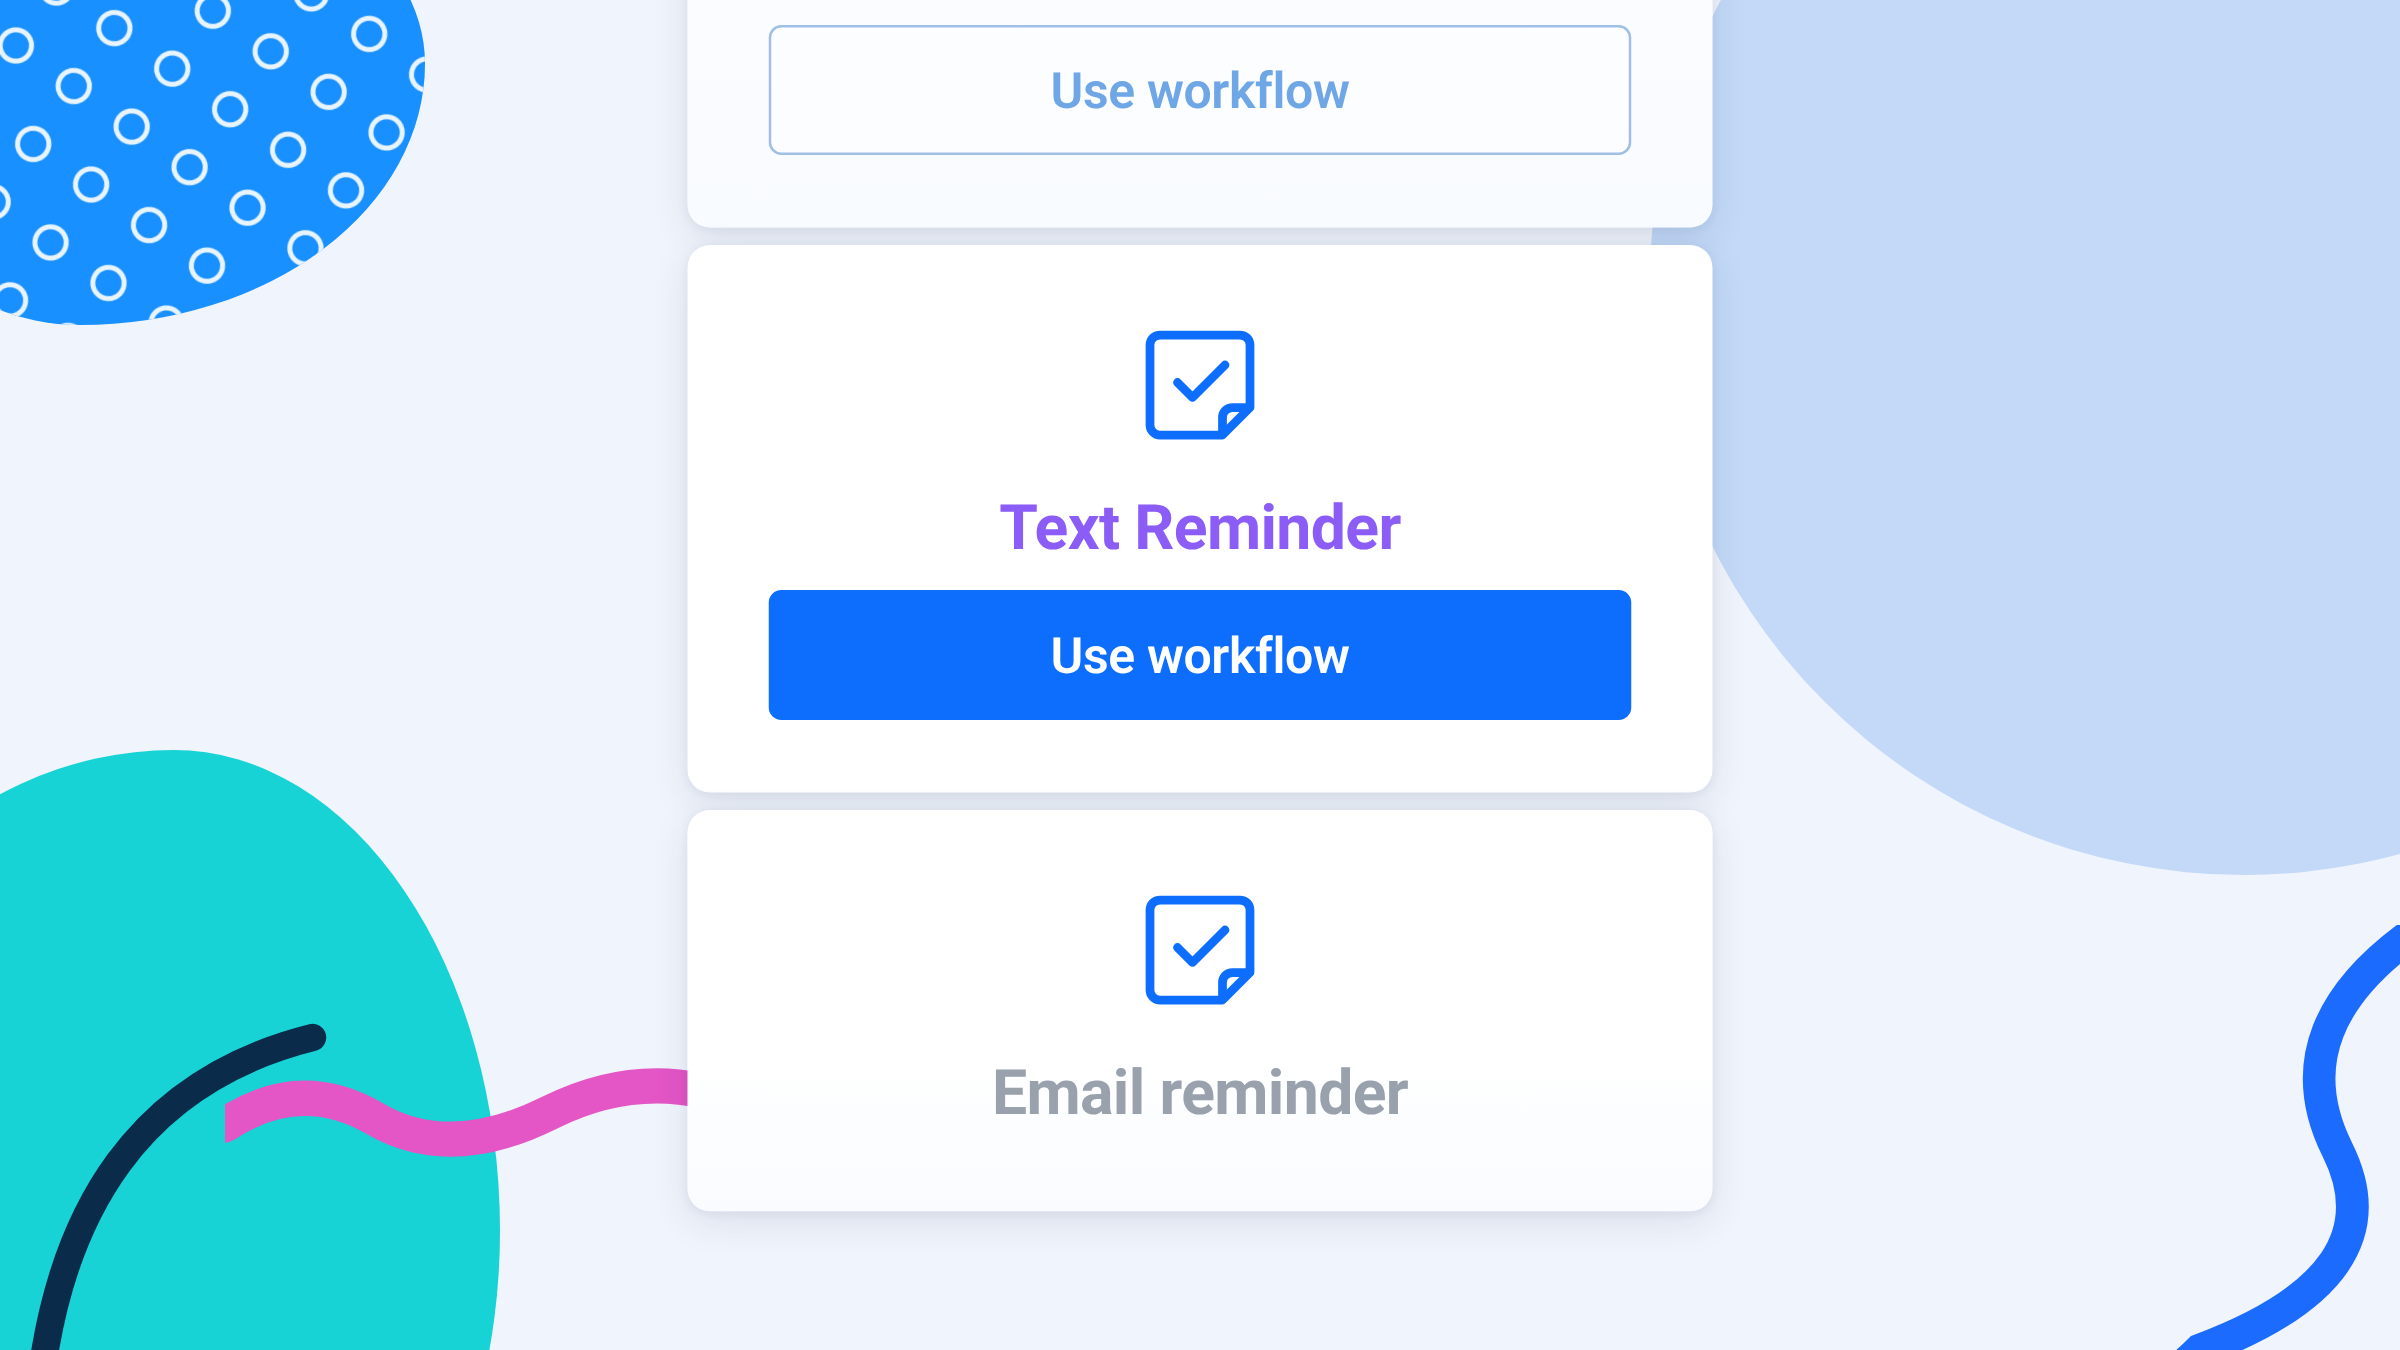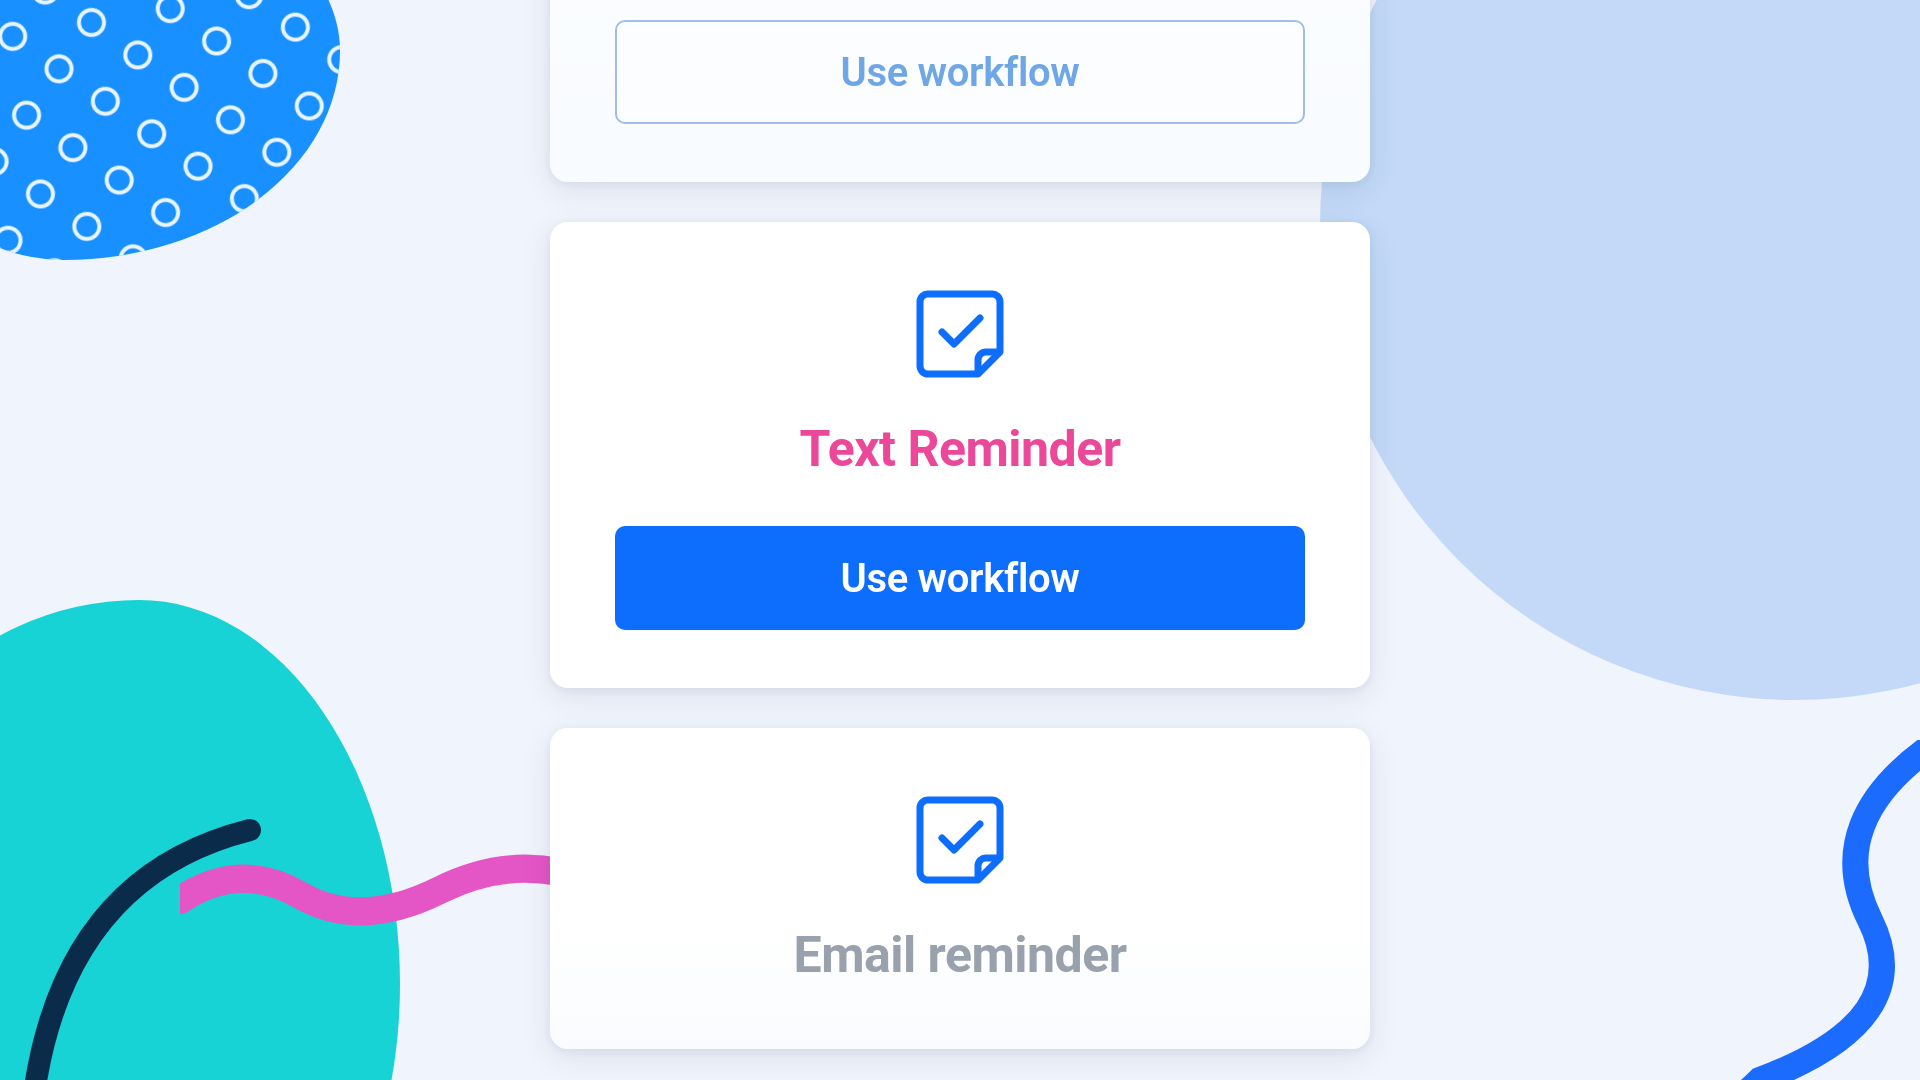--- a/index.html
+++ b/index.html
@@ -72,21 +72,21 @@
   
   .column {
     position: absolute;
     left: 50%;
     top: 0;
     transform: translateX(-50%);
     width: 820px;
     z-index: 5;
     display: flex;
     flex-direction: column;
-    gap: 40px;
+    gap: 14px;
   }
 
   .card {
     background: #ffffff;
     border-radius: 18px;
     box-shadow: 0 8px 30px rgba(30, 45, 90, 0.10), 0 2px 8px rgba(30, 45, 90, 0.06);
     padding: 58px 48px;
     display: flex;
     flex-direction: column;
     align-items: center;
@@ -98,23 +98,23 @@
     background: linear-gradient(to bottom, #fdfeff, #f8fbff);
   }
 
   .card-icon {
     margin-bottom: 28px;
   }
 
   .card-title {
     font-size: 50px;
     font-weight: 700;
-    color: #ec4899;
+    color: #8b5cf6;
     letter-spacing: -0.5px;
-    margin-bottom: 48px;
+    margin-bottom: 20px;
     text-align: center;
   }
   .card-title.faded {
     color: #98a1ac;
     margin-bottom: 0;
   }
 
   .btn {
     width: 690px;
     height: 104px;

